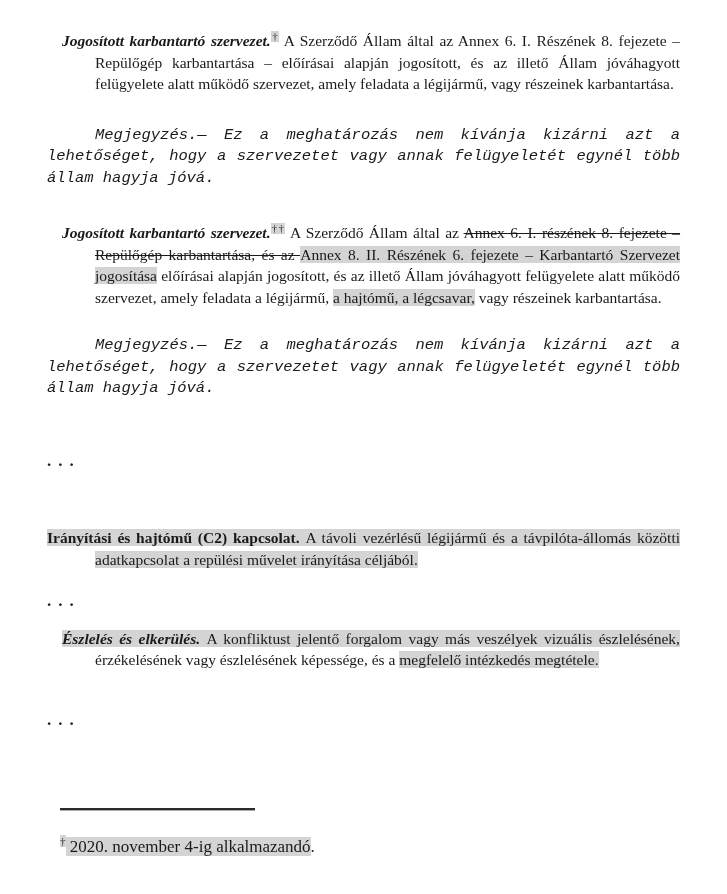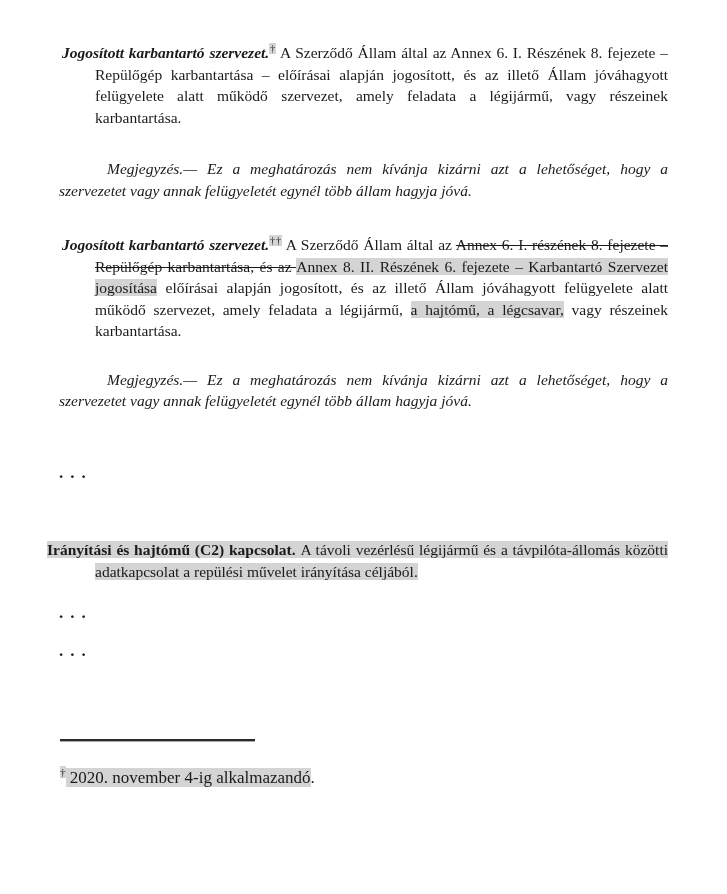--- a/index.html
+++ b/index.html
@@ -10,38 +10,39 @@
     background: #ffffff;
     font-family: "Liberation Serif", "DejaVu Serif", serif;
     color: #1a1a1a;
     overflow: hidden;
   }
   .content {
     padding: 30px 47px 0 47px;
     font-size: 15.5px;
     line-height: 21.5px;
   }
-  p { margin: 12px; text-align: justify; }
+  p { margin: 0; text-align: justify; }
 
   
   .def {
     margin-left: 15px;
     padding-left: 33px;
     text-indent: -33px;
   }
   
   .def-flush {
     margin-left: 0;
     padding-left: 48px;
     text-indent: -48px;
   }
   
   .note {
     font-style: italic;
     text-indent: 48px;
+    font-family: Liberation Mono, monospace;
   }
   .ellipsis {
     font-weight: bold;
     font-size: 17px;
     letter-spacing: 7px;
     text-align: left;
   }
   .mb-def1   { margin-bottom: 30px; }
   .mb-note1  { margin-bottom: 33px; }
   .mb-def2   { margin-bottom: 27px; }
@@ -88,20 +89,21 @@
     <p class="def mb-def2"><span class="b i">Jogosított karbantartó szervezet.</span><span class="hl sup">††</span><span> A Szerződő Állam által az </span><span class="st">Annex 6. I. részének 8. fejezete – Repülőgép karbantartása, és az </span><span class="hl">Annex  8. II. Részének 6. fejezete – Karbantartó Szervezet jogosítása</span><span>  előírásai alapján jogosított, és az illető Állam jóváhagyott felügyelete alatt működő szervezet, amely feladata a légijármű, </span><span class="hl">a hajtómű, a légcsavar,</span><span> vagy részeinek karbantartása.</span></p>
 
     <p class="note mb-note2"><span class="i">Megjegyzés.— Ez a meghatározás nem kívánja kizárni azt a lehetőséget, hogy a szervezetet vagy annak felügyeletét egynél több állam hagyja jóvá.</span></p>
 
     <p class="ellipsis mb-ell1">...</p>
 
     <p class="def-flush mb-c2"><span class="b hl">Irányítási és hajtómű (C2) kapcsolat. </span><span class="hl">A távoli vezérlésű légijármű és a távpilóta-állomás közötti adatkapcsolat a repülési művelet irányítása céljából.</span></p>
 
     <p class="ellipsis mb-ell2">...</p>
 
+    <p class="def mb-daa"><span class="b i hl">Észlelés és elkerülés. </span><span class="hl">A konfliktust jelentő forgalom vagy más veszélyek vizuális észlelésének,</span><span> érzékelésének vagy észlelésének képessége, és a </span><span class="hl">megfelelő intézkedés megtétele.</span></p>
 
     <p class="ellipsis mb-ell3">...</p>
 
     <div class="footnote-rule"></div>
 
     <p class="footnote"><span class="hl sup">†</span><span class="hl"> 2020. november 4-ig alkalmazandó</span><span>.</span></p>
 
 
   </div>
 </div>

